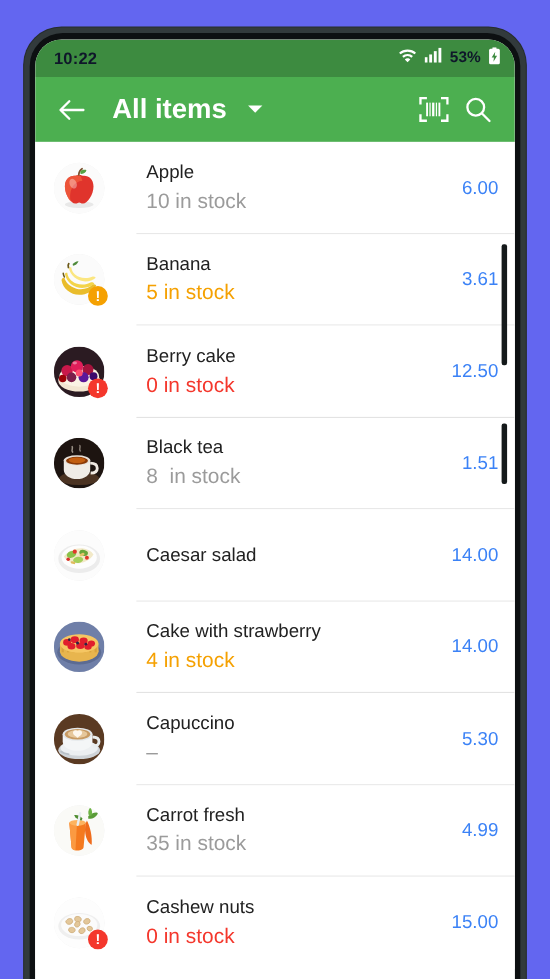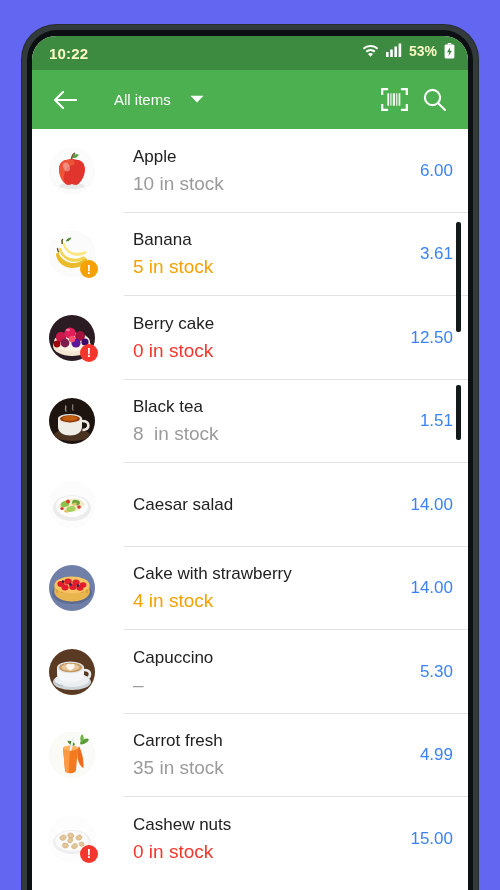--- a/index.html
+++ b/index.html
@@ -46,44 +46,44 @@
   #power-button  { top: 360px; height: 55px; }
 
   
   #status-bar {
     height: 34px;
     background: #3d8b40;
     display: flex;
     align-items: center;
     justify-content: space-between;
     padding: 0 13px 0 17px;
-    color: #fef9c3;
+    color: #0f172a;
   }
   #status-clock { font-size: 15px; font-weight: bold; letter-spacing: .2px; }
   #status-icons { display: flex; align-items: flex-start; gap: 7px; }
   #battery-percent { font-size: 14px; font-weight: bold; }
 
   
   #app-bar {
     height: 59px;
     background: #4caf50;
     display: flex;
     align-items: center;
     padding: 0 14px 0 16px;
     color: #ffffff;
   }
   #back-button {
     width: 34px; height: 34px;
     display: flex; align-items: center; justify-content: center;
     cursor: pointer;
   }
   #app-bar-title {
-    font-size: 15px;
-    font-weight: normal;
-    margin-left: 32px;
+    font-size: 25px;
+    font-weight: bold;
+    margin-left: 20px;
     white-space: nowrap;
   }
   #title-dropdown-button {
     margin-left: 14px;
     width: 24px; height: 24px;
     display: flex; align-items: center; justify-content: center;
     cursor: pointer;
   }
   #app-bar-spacer { flex: 1; }
   .appbar-action {

